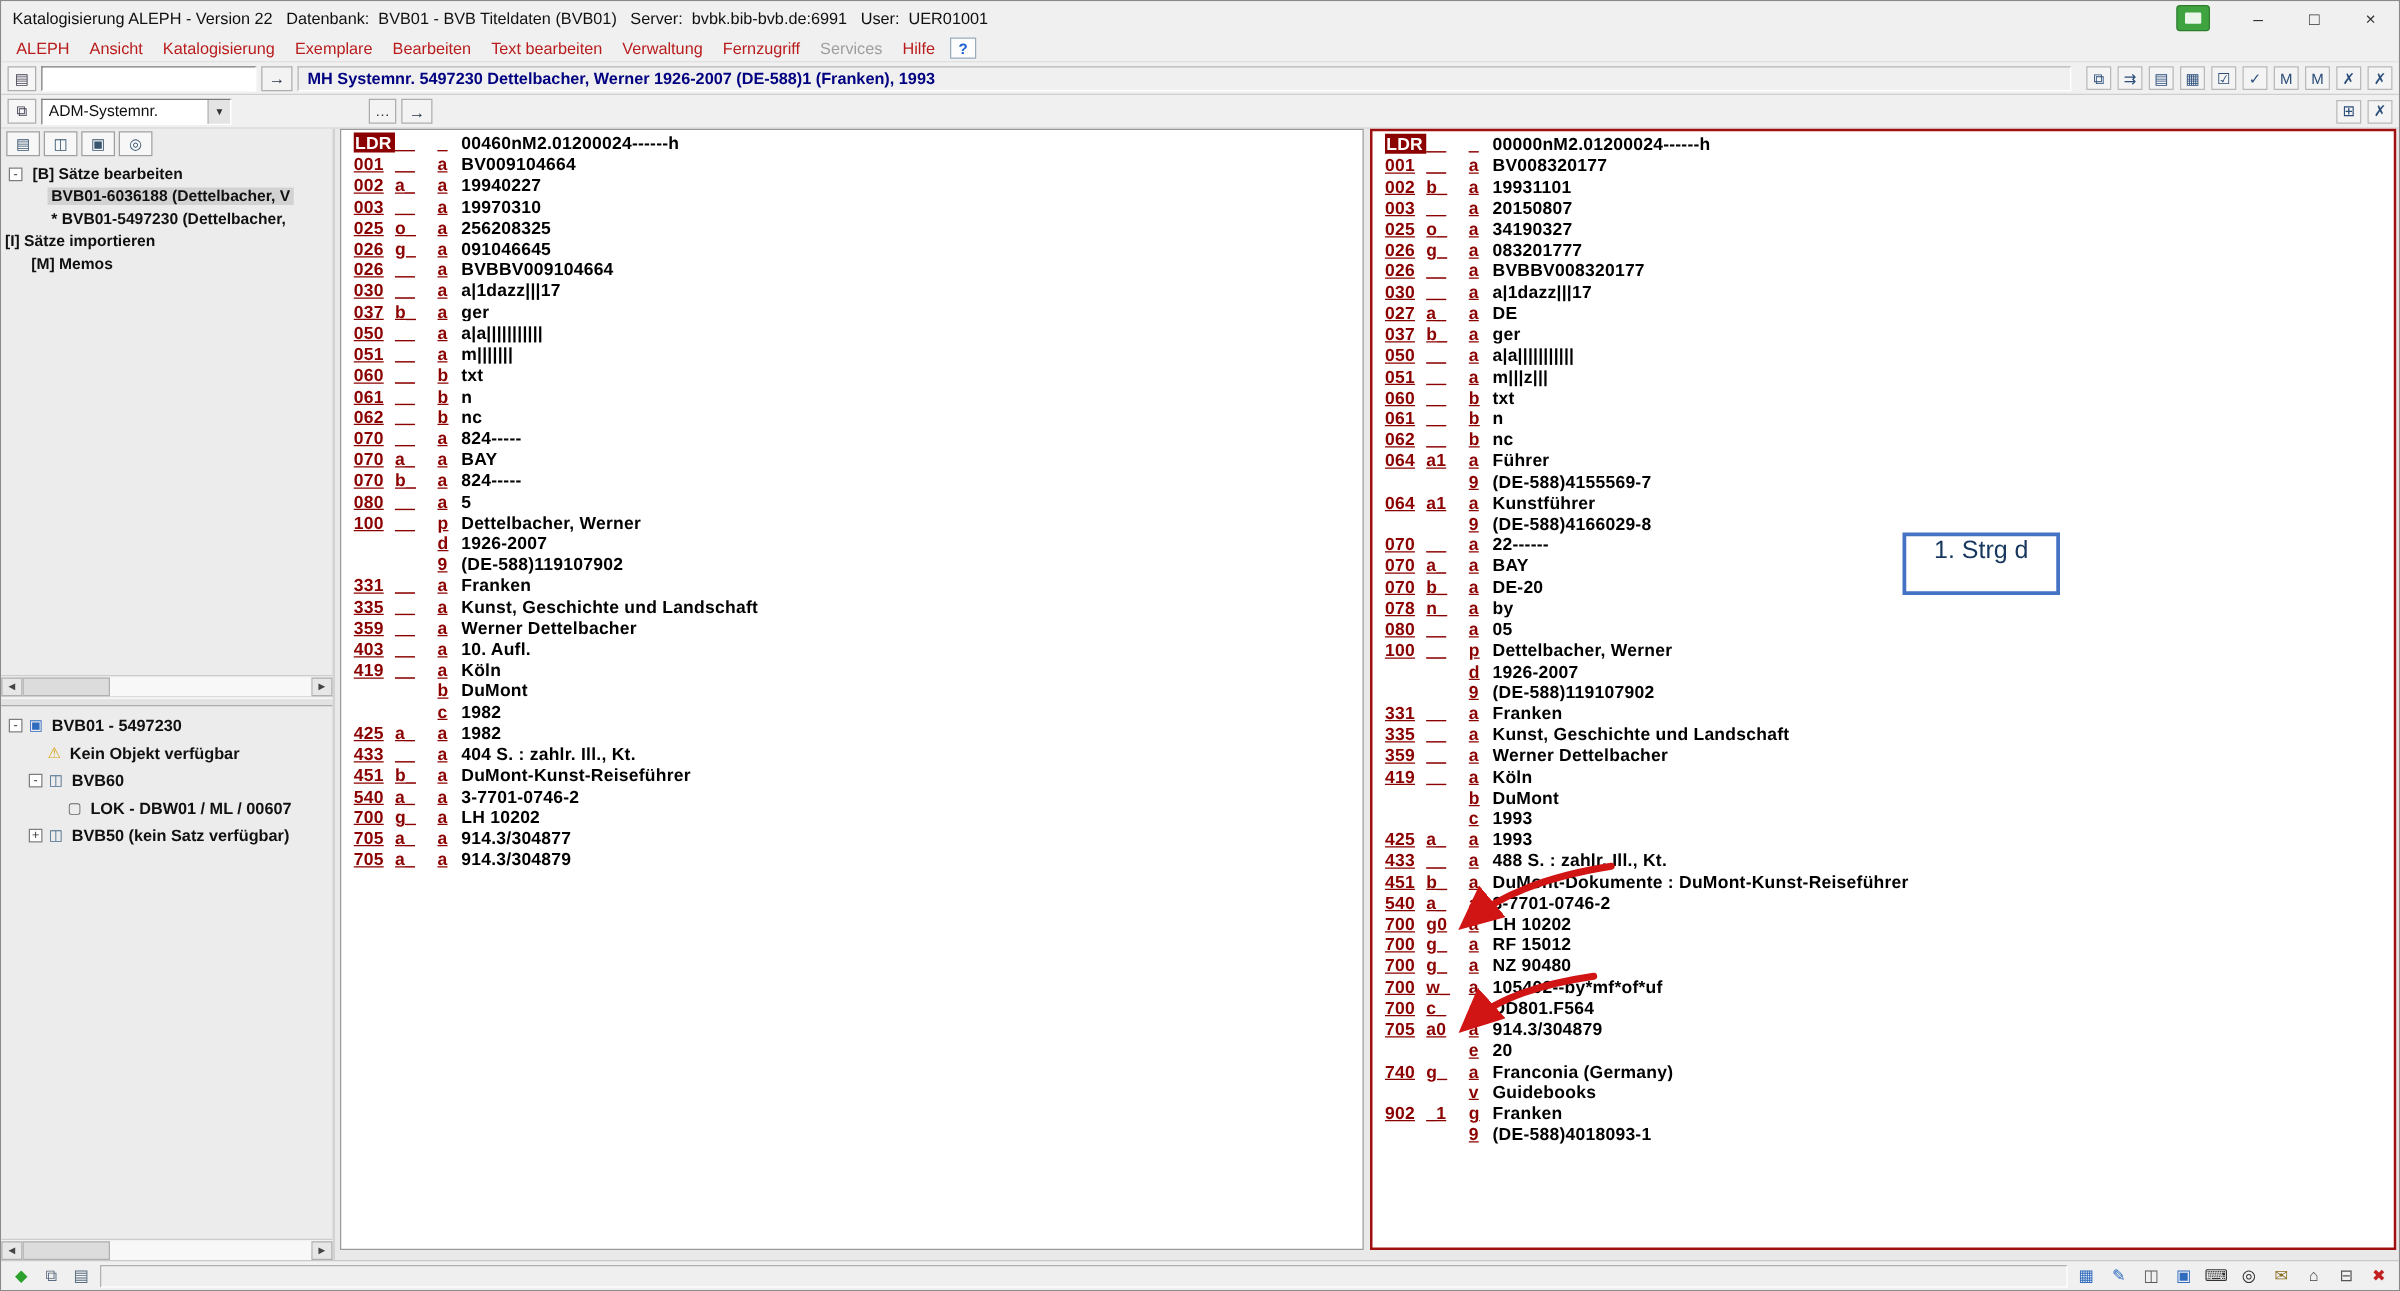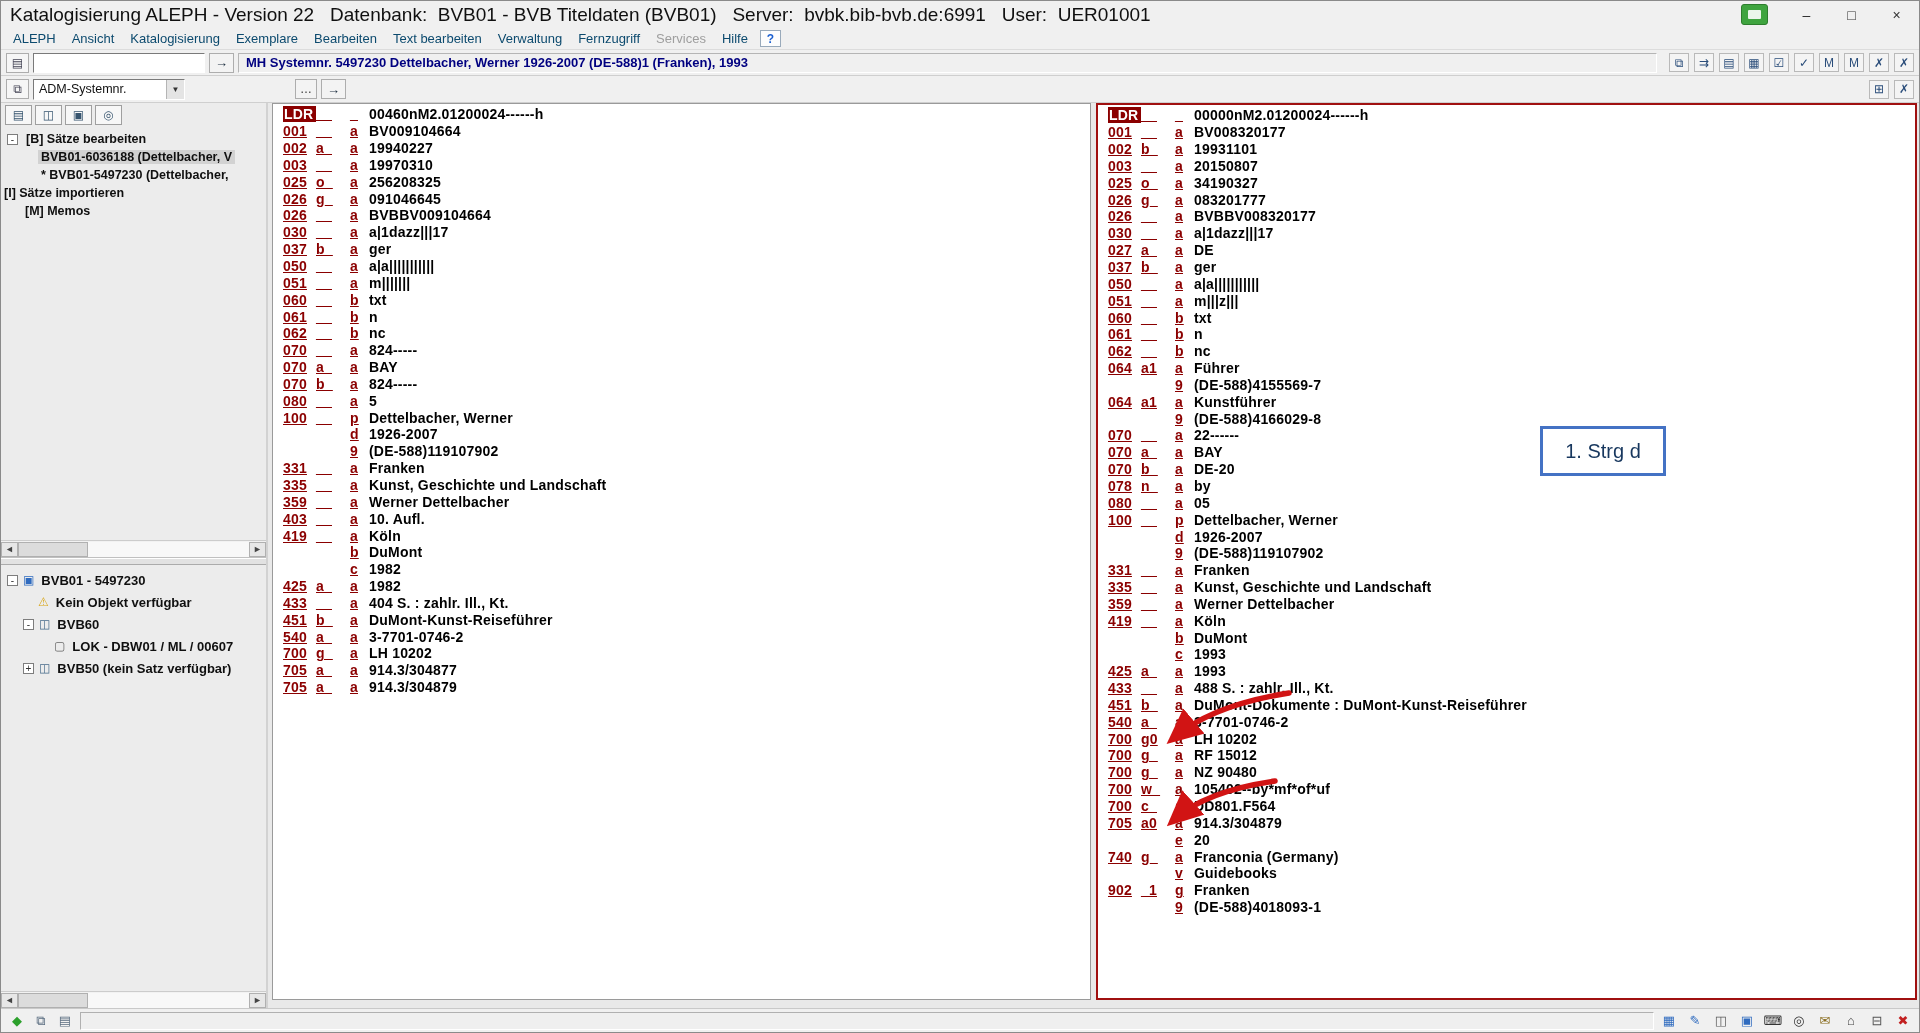--- a/index.html
+++ b/index.html
@@ -2,29 +2,29 @@
 <html><head>
 <meta charset="utf-8">
 <style>
   *{margin:0;padding:0;box-sizing:border-box;}
   html,body{width:1920px;height:1033px;overflow:hidden;}
   body{font-family:"Liberation Sans",sans-serif;background:#6b6b6b;}
   .window{width:1920px;height:1033px;display:flex;flex-direction:column;background:#f0f0f0;border:1px solid #8a8a8a;position:relative;}
 
   
   .titlebar{height:27px;flex:0 0 auto;display:flex;align-items:center;padding-left:9px;background:#f0f0f0;}
-  .title-text{font-size:19px;color:#101010;white-space:pre;}
+  .title-text{font-size:13px;color:#101010;white-space:pre;}
   .title-buttons{margin-left:auto;display:flex;align-items:center;height:100%;}
   .green-btn{width:27px;height:21px;background:#3fa43f;border:1px solid #2d7d2d;border-radius:3px;margin-right:16px;position:relative;}
   .green-btn::after{content:"";position:absolute;left:6px;top:5px;width:13px;height:9px;background:#eaf6ea;border-radius:1px;}
   .win-btn{width:45px;height:27px;display:flex;align-items:center;justify-content:center;font-size:14px;color:#333;}
 
   
   .menubar{height:22px;flex:0 0 auto;display:flex;align-items:center;padding-left:4px;font-size:13px;background:#f0f0f0;border-bottom:1px solid #dcdcdc;}
-  .menu-item{padding:2px 8px;color:#0c4a6e;}
+  .menu-item{padding:2px 8px;color:#b91c1c;}
   .menu-item.disabled{color:#9e9e9e;}
   .help-btn{margin-left:4px;width:21px;height:17px;border:1px solid #9ab;background:#fdfdfd;color:#1b5fd0;font-weight:bold;font-size:12px;display:flex;align-items:center;justify-content:center;}
 
   
   .toolbar{display:flex;align-items:center;gap:4px;padding:0 5px;background:#f0f0f0;border-bottom:1px solid #cfcfcf;flex:0 0 auto;}
   .t1{height:26px;}
   .t2{height:27px;}
   .tb-iconbtn{width:23px;height:20px;border:1px solid #adadad;background:#f6f6f6;font-size:12px;display:flex;align-items:center;justify-content:center;color:#445;}
   .tb-input{width:172px;height:20px;border:1px solid;border-color:#7a7a7a #fff #fff #7a7a7a;background:#fff;font-size:12px;padding:0 3px;font-family:"Liberation Sans",sans-serif;}
   .tb-go{width:25px;height:20px;border:1px solid #adadad;background:#f3f3f3;font-size:13px;color:#234;display:flex;align-items:center;justify-content:center;}
@@ -61,21 +61,21 @@
   .panel{flex:1;background:#fff;border:1px solid #9a9a9a;overflow:hidden;padding-top:2px;min-width:0;}
   .panel.active{border:2px solid #a01010;}
   .rec-line{display:flex;height:16.85px;align-items:center;white-space:pre;font-size:14px;font-weight:bold;letter-spacing:0.2px;}
   .rtag{margin-left:10px;width:33px;flex:0 0 auto;color:#8b0000;text-decoration:underline;}
   .rtag.ldr{background:#8b0000;color:#fff;text-decoration:none;padding-left:1px;}
   .rind{width:34px;flex:0 0 auto;color:#8b0000;text-decoration:underline;}
   .rsub{width:19px;flex:0 0 auto;color:#8b0000;text-decoration:underline;}
   .rval{flex:1;color:#000;overflow:hidden;}
 
   
-  .annotation{position:absolute;left:1254px;top:323px;width:126px;height:50px;border:3px solid #4472c4;background:#fff;display:flex;align-items:center;justify-content:center;font-size:20px;color:#17375e;z-index:60;margin-left:18px;}
+  .annotation{position:absolute;left:1254px;top:323px;width:126px;height:50px;border:3px solid #4472c4;background:#fff;display:flex;align-items:flex-start;justify-content:center;font-size:20px;color:#17375e;z-index:60;}
   .arrow-layer{position:absolute;left:0;top:0;width:1920px;height:1033px;pointer-events:none;z-index:70;}
 
   
   .statusbar{height:24px;flex:0 0 auto;display:flex;align-items:center;gap:5px;padding:0 6px;background:#f0f0f0;border-top:1px solid #c9c9c9;}
   .status-field{flex:1;height:18px;border:1px solid;border-color:#b0b0b0 #fff #fff #b0b0b0;background:#efefef;}
   .st-ic{width:20px;height:19px;display:flex;align-items:center;justify-content:center;font-size:13px;}
 </style>
 </head>
 <body>
 

